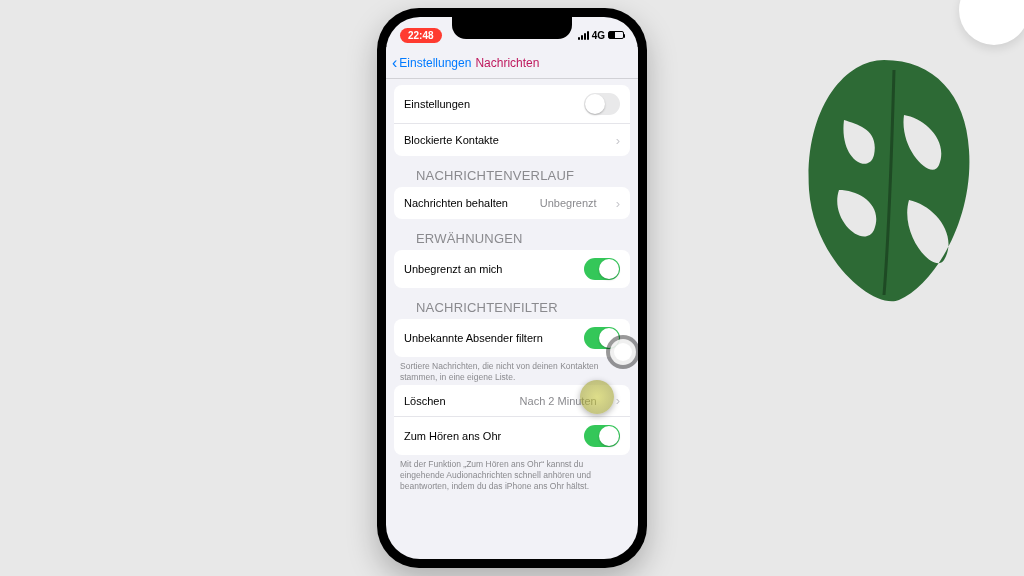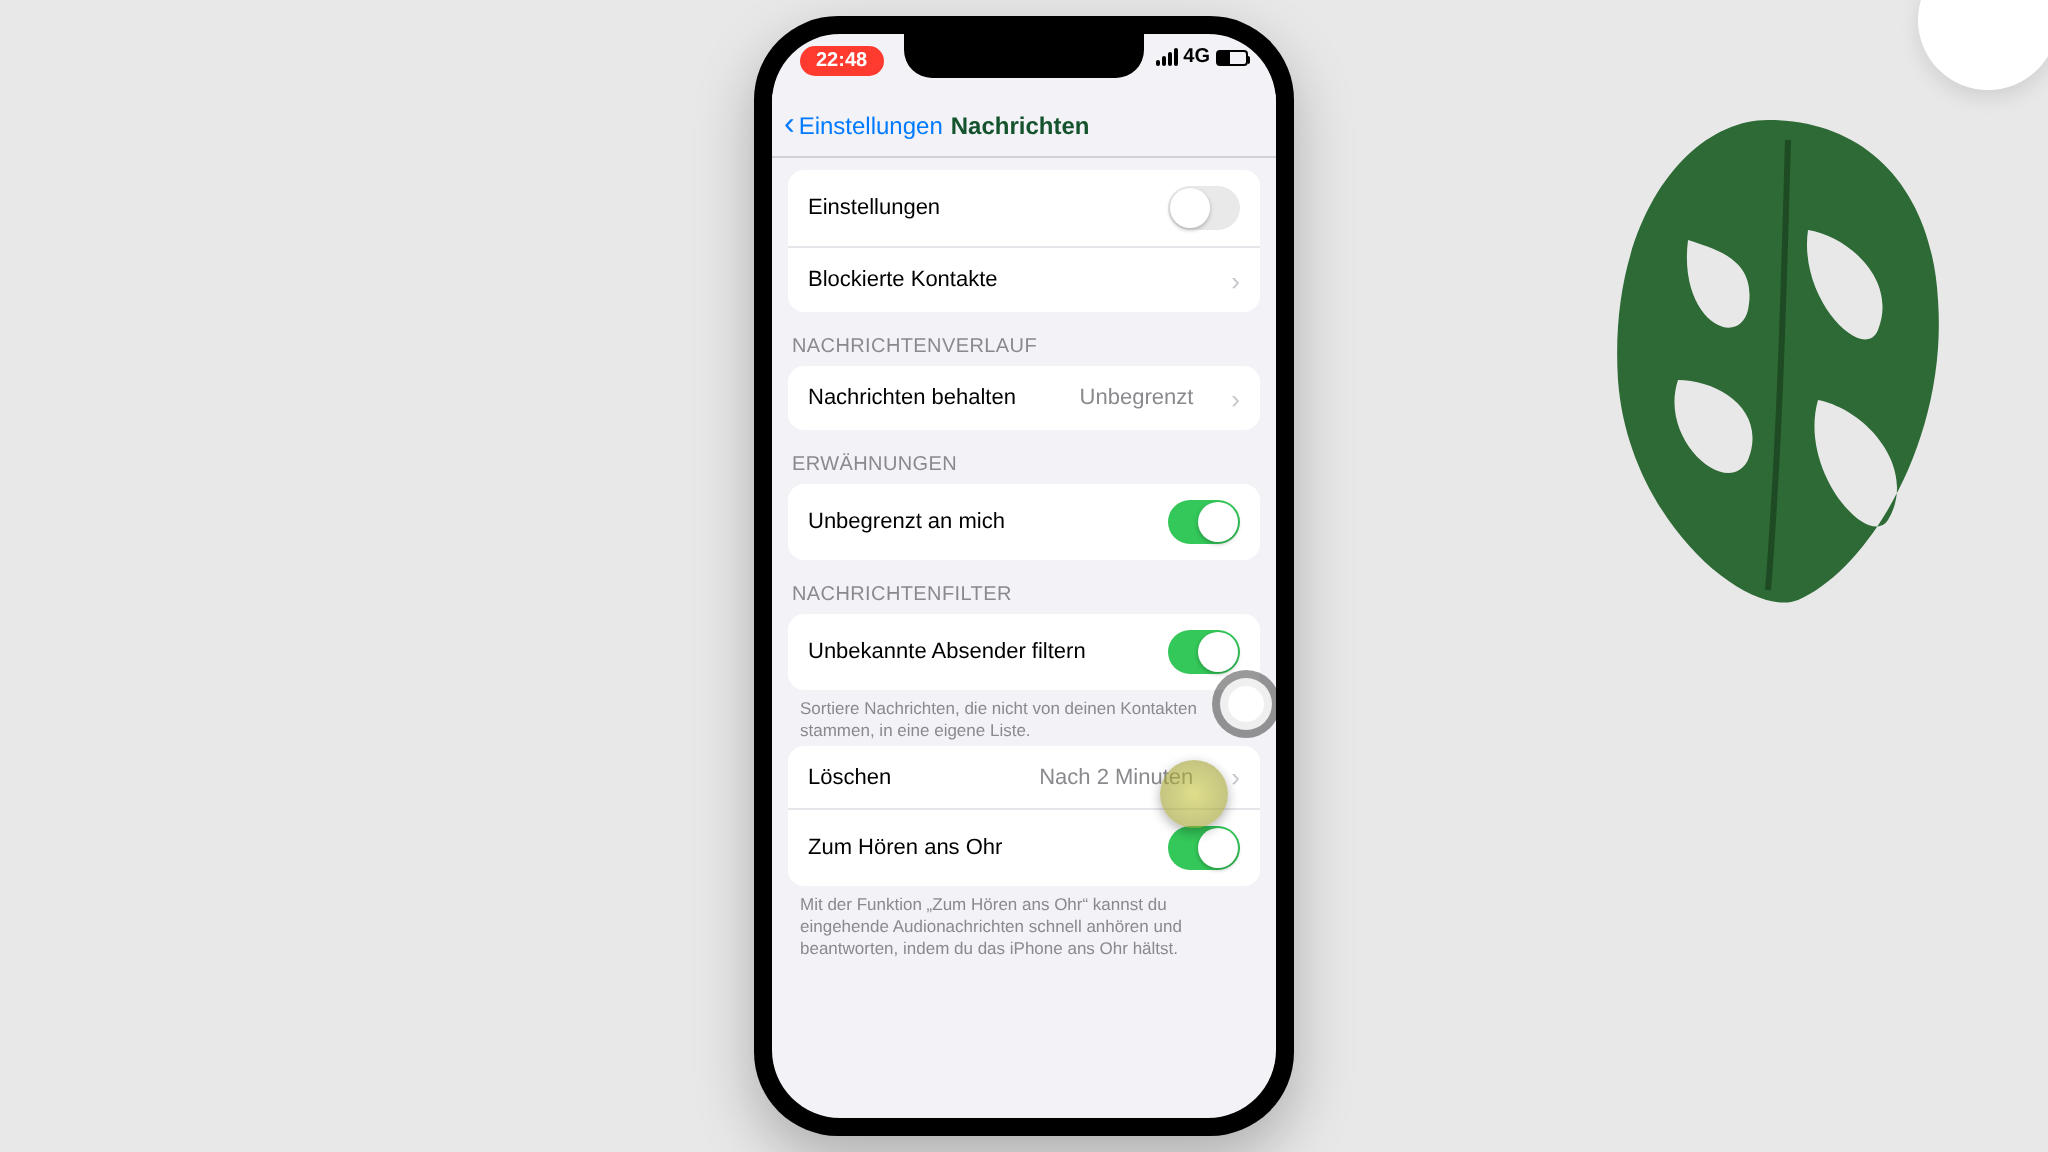--- a/index.html
+++ b/index.html
@@ -63,21 +63,21 @@
     background: #000;
     border-bottom-left-radius: 14px;
     border-bottom-right-radius: 14px;
     z-index: 5;
   }
   
   .status {
     height: 30px;
     display: flex;
     justify-content: space-between;
-    align-items: flex-start;
+    align-items: center;
     padding: 6px 14px 0;
     font-size: 10px;
     font-weight: 600;
   }
   .status .time {
     background: #ff3b30;
     color: #fff;
     border-radius: 12px;
     padding: 2px 8px;
   }
@@ -97,28 +97,28 @@
   .navbar {
     height: 32px;
     display: flex;
     align-items: center;
     padding: 0 6px;
     background: #f2f2f7;
     border-bottom: 0.5px solid #d1d1d6;
   }
   .navbar .back { color: #007aff; display: flex; align-items: center; font-size: 12px; }
   .navbar .back .chev { font-size: 16px; line-height: 1; margin-right: 2px; }
-  .navbar .title { font-weight: 700; font-size: 12px; margin-left: 4px; color:#14532d; }
+  .navbar .title { font-weight: 400; font-size: 12px; margin-left: 4px; color:#be185d; }
   
   .content { height: calc(100% - 62px); overflow: hidden; }
   .section-header {
-    font-size: 10px;
+    font-size: 13px;
     color: #8a8a8e;
     text-transform: uppercase;
-    padding: 12px 10px 4px;
+    padding: 12px 30px 4px;
     letter-spacing: .2px;
   }
   .section-footer {
     font-size: 8.5px;
     color: #8a8a8e;
     padding: 4px 14px 2px;
     line-height: 1.3;
   }
   .group {
     background: #fff;

